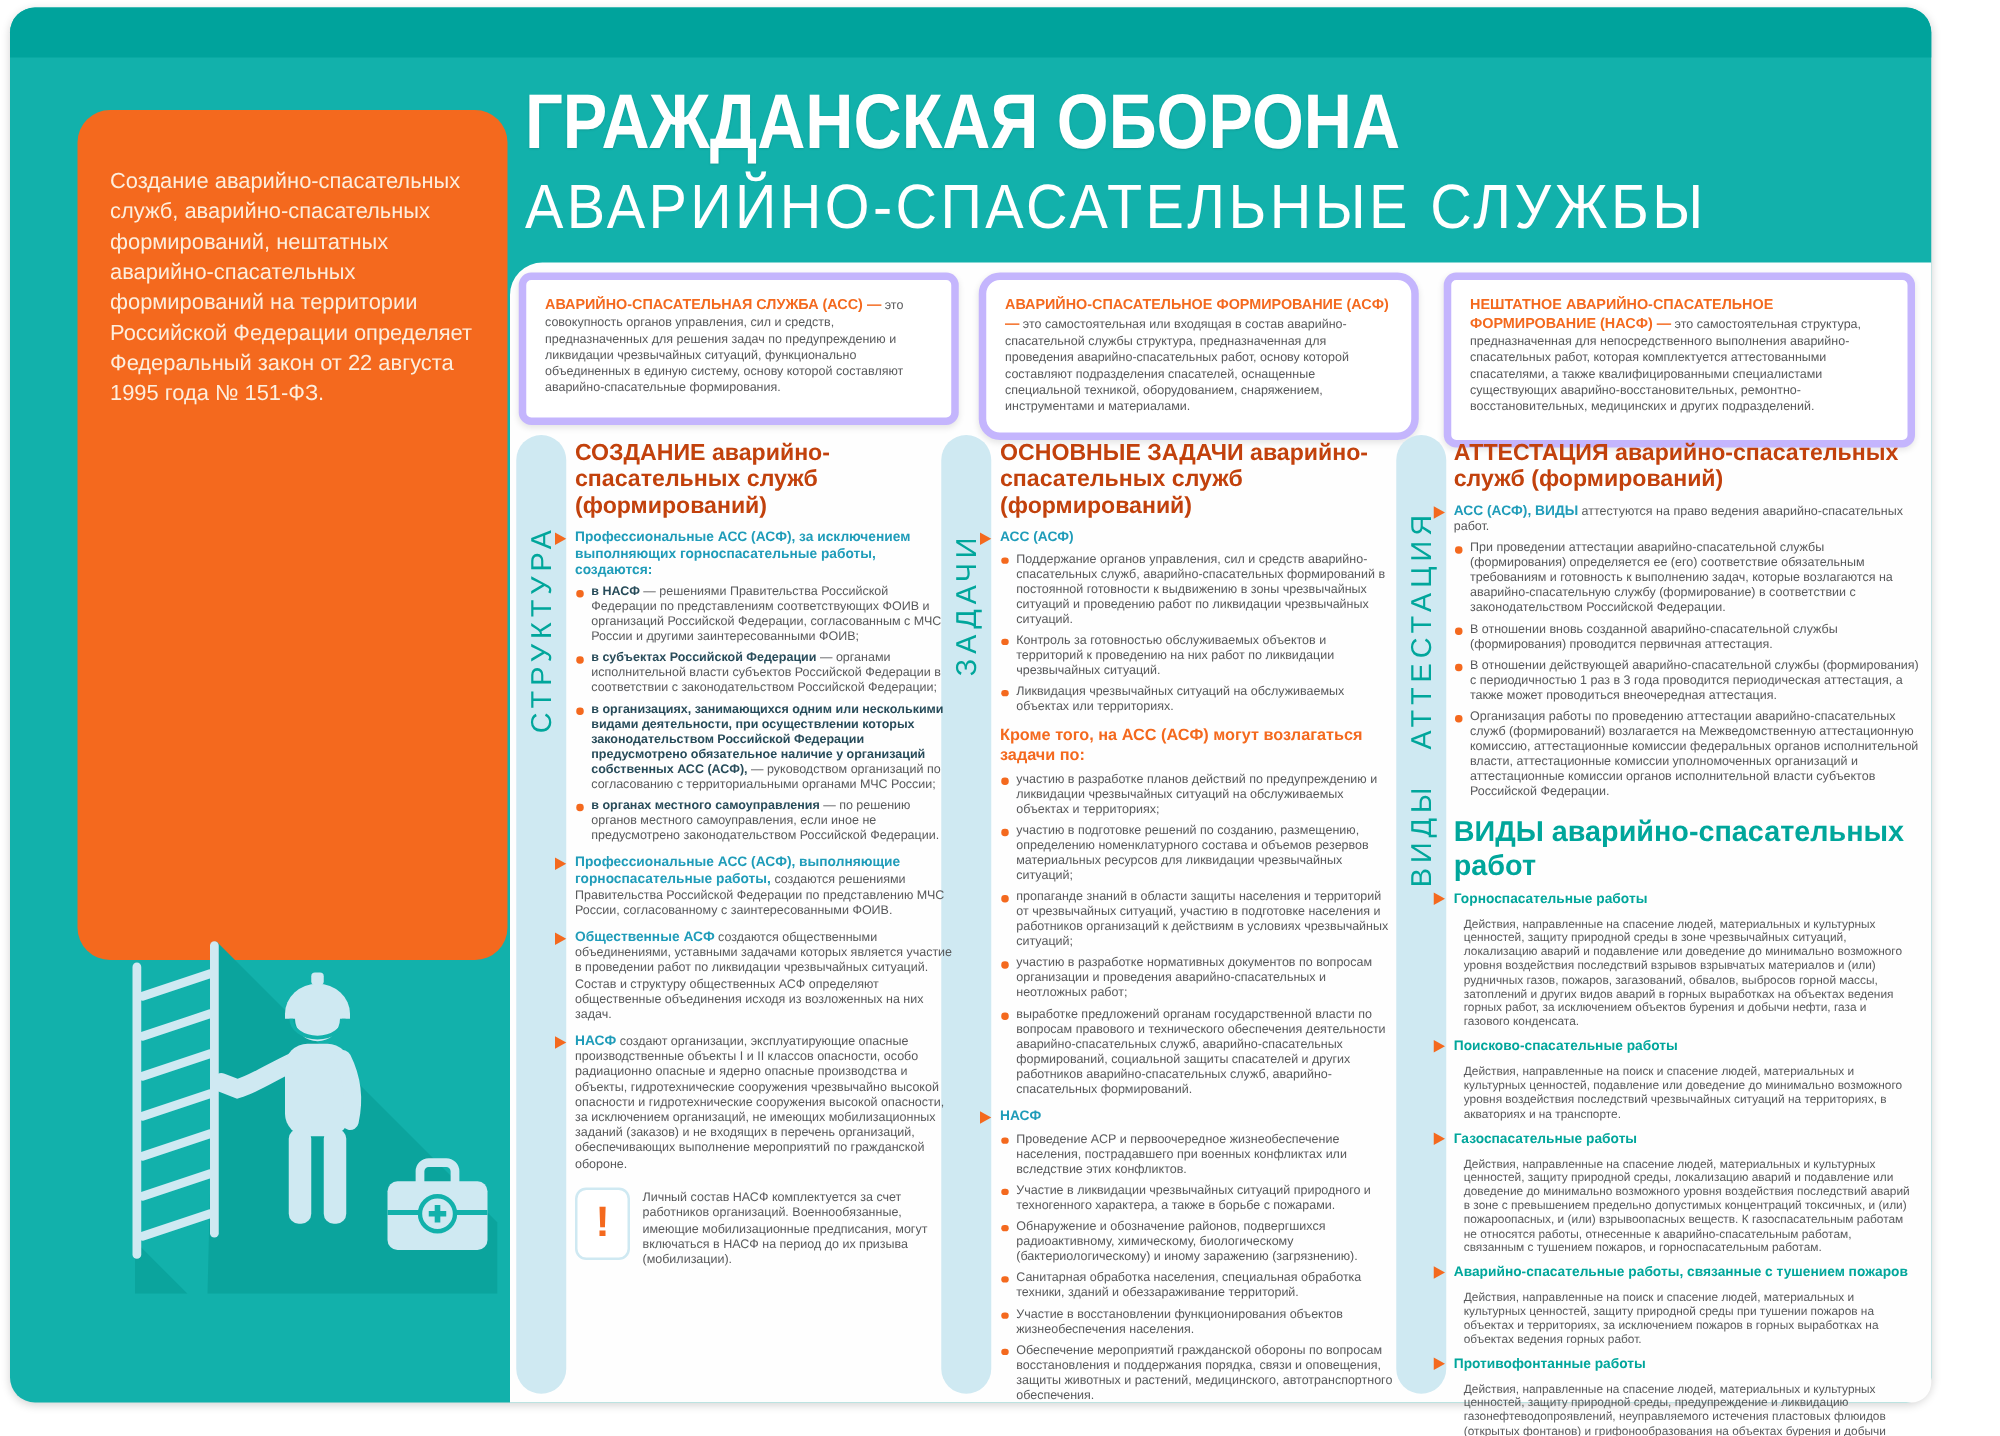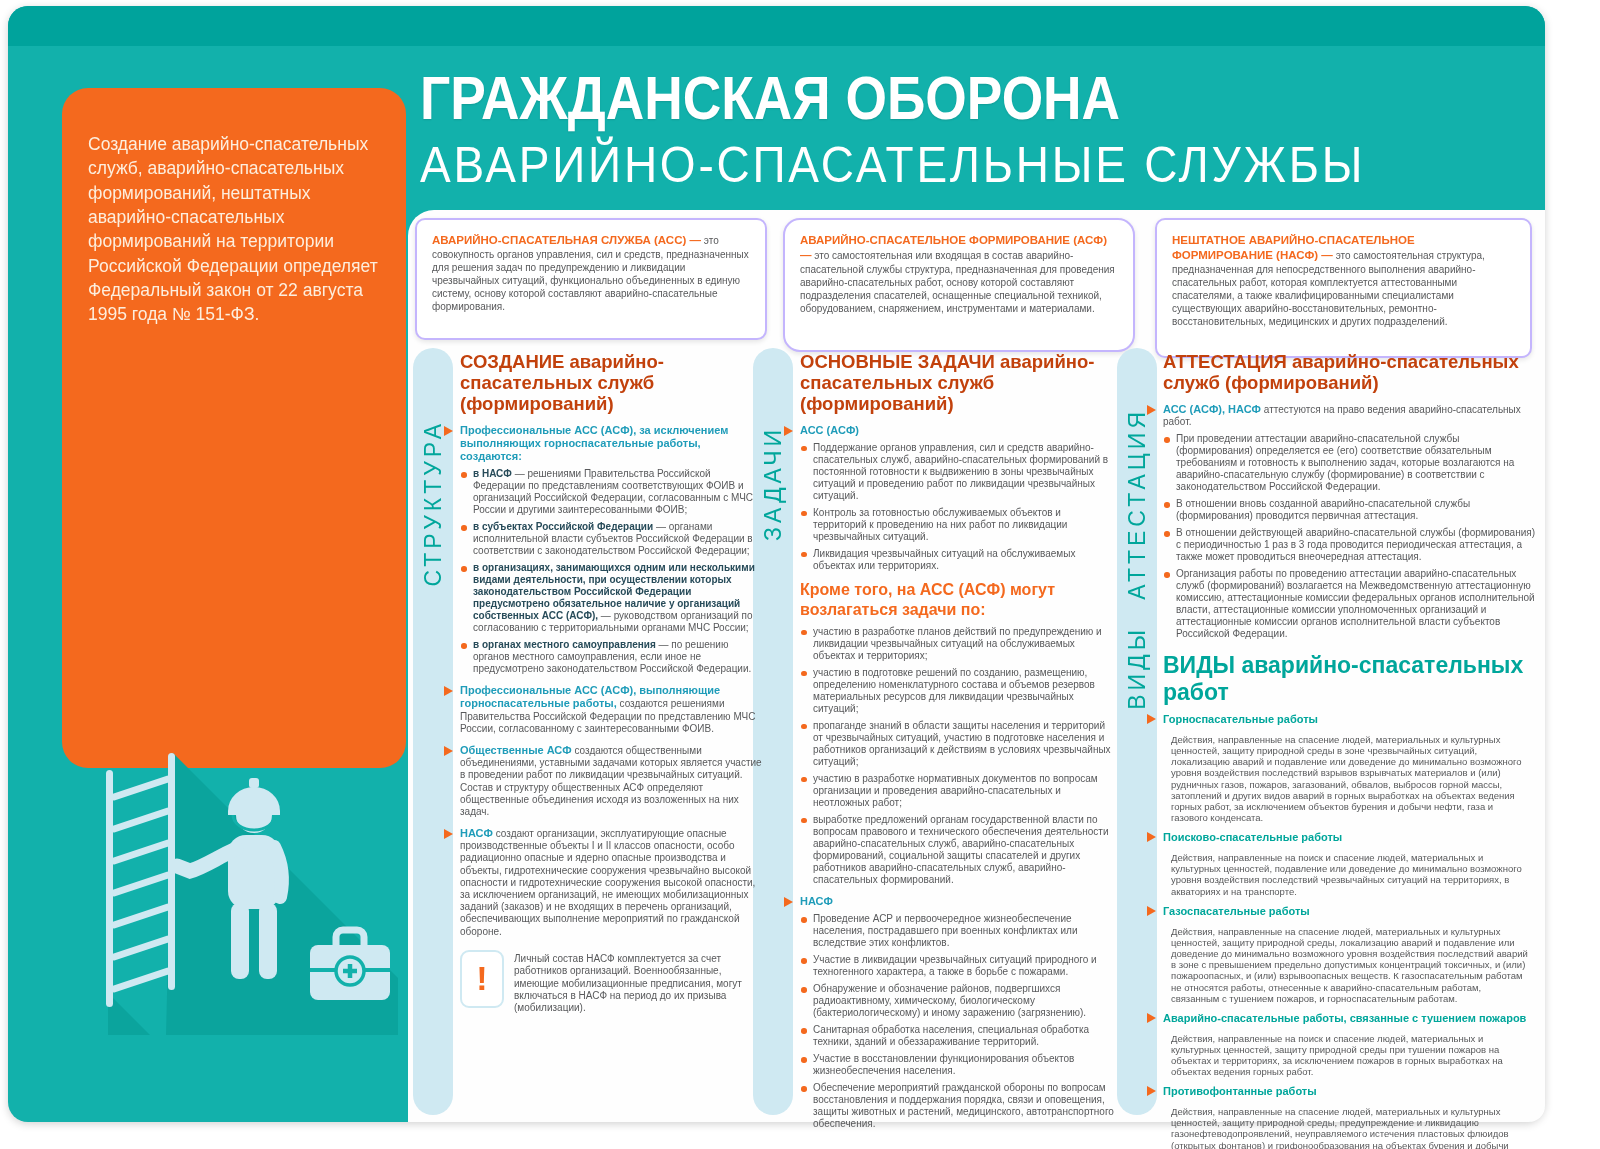--- a/index.html
+++ b/index.html
@@ -14,21 +14,21 @@
   .title{position:absolute;left:420px;top:62px;margin:0;color:#ffffff;
          font-size:62px;font-weight:bold;letter-spacing:0px;white-space:nowrap;
          transform:scaleX(0.86);transform-origin:0 0;text-shadow:0 1px 2px rgba(0,0,0,.12);}
   .subtitle{position:absolute;left:420px;top:136px;color:#ffffff;font-size:50px;
             font-weight:400;letter-spacing:3px;white-space:nowrap;
             transform:scaleX(0.92);transform-origin:0 0;}
   .intro{position:absolute;left:62px;top:88px;width:344px;height:680px;box-sizing:border-box;
          background:#f4691e;border-radius:26px;padding:44px 28px 0 26px;}
   .intro p{margin:0;color:#fdeedd;font-size:17.5px;line-height:1.39;}
   .defbox{position:absolute;top:218px;box-sizing:border-box;background:#ffffff;
-          border:2px solid #c4b5fd;border-radius:10px;box-shadow:0 2px 5px rgba(0,0,0,.10);
+          border:6px solid #c4b5fd;border-radius:10px;box-shadow:0 2px 5px rgba(0,0,0,.10);
           padding:13px 15px;font-size:10px;line-height:1.3;color:#58595b;}
   .defbox .term{color:#f4691e;font-weight:bold;font-size:11.5px;}
   .d1{left:415px;width:352px;height:122px;}
   .d2{left:783px;width:352px;height:134px;border-radius:17px;}
   .d3{left:1155px;width:377px;height:140px;}
   .band{position:absolute;top:348px;width:40px;height:767px;background:#cfe9f2;
         border-radius:20px;display:flex;flex-direction:column;align-items:center;}
   .b1{left:413px;}  .b2{left:753px;}  .b3{left:1117px;}
   .b1{padding-top:72px;box-sizing:border-box;}
   .b2{padding-top:78px;box-sizing:border-box;}
@@ -43,21 +43,21 @@
   .colhead{color:#c2410c;font-weight:bold;font-size:18.5px;line-height:1.13;margin:0 0 9px 0;}
   .item{position:relative;margin:9px 0 5px 0;font-size:10px;line-height:1.22;}
   .item::before{content:"";position:absolute;left:-16px;top:2px;
        border-left:9px solid #f4691e;border-top:5.5px solid transparent;border-bottom:5.5px solid transparent;}
   .lead{color:#1f9cb9;font-weight:bold;font-size:11px;line-height:1.2;}
   .rest{color:#58595b;font-size:10px;}
   .blt{position:relative;padding-left:13px;color:#58595b;font-size:10px;line-height:1.2;margin:0 0 5px 0;}
   .blt::before{content:"";position:absolute;left:1px;top:4px;width:5.5px;height:5.5px;
                border-radius:50%;background:#f4691e;}
   .blead{font-weight:bold;color:#274b59;}
-  .orangehead{color:#f4691e;font-weight:bold;font-size:16px;margin:8px 12px 6px 0;line-height:1.25;}
+  .orangehead{color:#f4691e;font-weight:bold;font-size:13px;margin:8px 12px 6px 0;line-height:1.25;}
   .note{display:flex;gap:10px;margin-top:12px;align-items:flex-start;}
   .note-ic{flex:0 0 40px;height:54px;border:2.5px solid #cfe9f2;border-radius:9px;
            color:#f4691e;font-size:34px;font-weight:bold;display:flex;align-items:center;
            justify-content:center;background:#fff;}
   .note-tx{font-size:10px;color:#58595b;line-height:1.24;padding-top:3px;}
   .vidy{color:#00a69b;font-weight:bold;font-size:23px;margin:12px 0 6px 0;}
   .work-name{position:relative;color:#00a69b;font-weight:bold;font-size:11px;line-height:1.15;margin:7px 0 2px 0;}
   .work-name::before{content:"";position:absolute;left:-16px;top:1px;
        border-left:9px solid #f4691e;border-top:5.5px solid transparent;border-bottom:5.5px solid transparent;}
   .work-desc{color:#58595b;font-size:9.5px;line-height:1.18;margin:8px;}
@@ -192,21 +192,21 @@
   <div class="blt">Участие в ликвидации чрезвычайных ситуаций природного и техногенного характера, а также в борьбе с пожарами.</div>
   <div class="blt">Обнаружение и обозначение районов, подвергшихся радиоактивному, химическому, биологическому (бактериологическому) и иному заражению (загрязнению).</div>
   <div class="blt">Санитарная обработка населения, специальная обработка техники, зданий и обеззараживание территорий.</div>
   <div class="blt">Участие в восстановлении функционирования объектов жизнеобеспечения населения.</div>
   <div class="blt">Обеспечение мероприятий гражданской обороны по вопросам восстановления и поддержания порядка, связи и оповещения, защиты животных и растений, медицинского, автотранспортного обеспечения.</div>
 </div>
 
 <div class="colc c3">
   <h2 class="colhead">АТТЕСТАЦИЯ аварийно-спасательных служб (формирований)</h2>
   <p class="item">
-    <span class="lead">АСС (АСФ), НАСФ</span><span class="rest"> аттестуются на право ведения аварийно-спасательных работ.</span>
+    <span class="lead">АСС (АСФ), ВИДЫ</span><span class="rest"> аттестуются на право ведения аварийно-спасательных работ.</span>
   </p>
   <div class="blt">При проведении аттестации аварийно-спасательной службы (формирования) определяется ее (его) соответствие обязательным требованиям и готовность к выполнению задач, которые возлагаются на аварийно-спасательную службу (формирование) в соответствии с законодательством Российской Федерации.</div>
   <div class="blt">В отношении вновь созданной аварийно-спасательной службы (формирования) проводится первичная аттестация.</div>
   <div class="blt">В отношении действующей аварийно-спасательной службы (формирования) с периодичностью 1 раз в 3 года проводится периодическая аттестация, а также может проводиться внеочередная аттестация.</div>
   <div class="blt">Организация работы по проведению аттестации аварийно-спасательных служб (формирований) возлагается на Межведомственную аттестационную комиссию, аттестационные комиссии федеральных органов исполнительной власти, аттестационные комиссии уполномоченных организаций и аттестационные комиссии органов исполнительной власти субъектов Российской Федерации.</div>
   <h2 class="vidy">ВИДЫ аварийно-спасательных работ</h2>
   <p class="work-name">Горноспасательные работы</p>
   <p class="work-desc">Действия, направленные на спасение людей, материальных и культурных ценностей, защиту природной среды в зоне чрезвычайных ситуаций, локализацию аварий и подавление или доведение до минимально возможного уровня воздействия последствий взрывов взрывчатых материалов и (или) рудничных газов, пожаров, загазований, обвалов, выбросов горной массы, затоплений и других видов аварий в горных выработках на объектах ведения горных работ, за исключением объектов бурения и добычи нефти, газа и газового конденсата.</p>
   <p class="work-name">Поисково-спасательные работы</p>
   <p class="work-desc">Действия, направленные на поиск и спасение людей, материальных и культурных ценностей, подавление или доведение до минимально возможного уровня воздействия последствий чрезвычайных ситуаций на территориях, в акваториях и на транспорте.</p>

